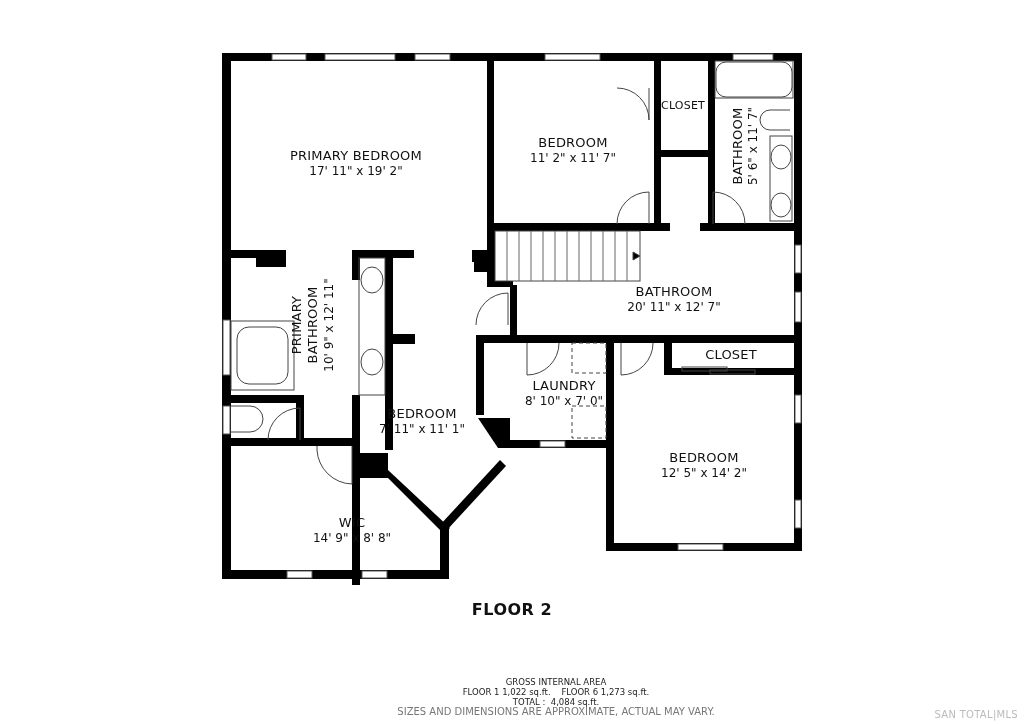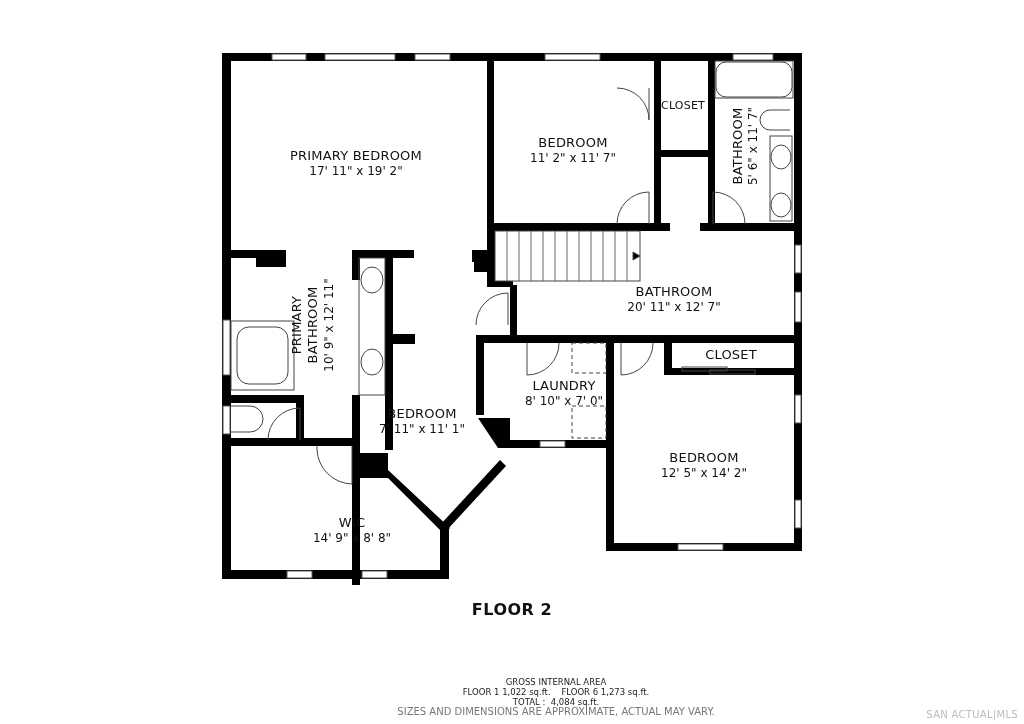--- a/index.html
+++ b/index.html
@@ -188,13 +188,13 @@
 
 <div class="floor-title">FLOOR 2</div>
 
 <div class="area">
   <div>GROSS INTERNAL AREA</div>
   <div style="white-space:pre">FLOOR 1 1,022 sq.ft.    FLOOR 6 1,273 sq.ft.</div>
   <div style="white-space:pre">TOTAL :  4,084 sq.ft.</div>
   <div class="disc">SIZES AND DIMENSIONS ARE APPROXIMATE, ACTUAL MAY VARY.</div>
 </div>
 
-<div class="mls">SAN ACTUAL|MLS</div>
+<div class="mls">SAN TOTAL|MLS</div>
 
 </body></html>

